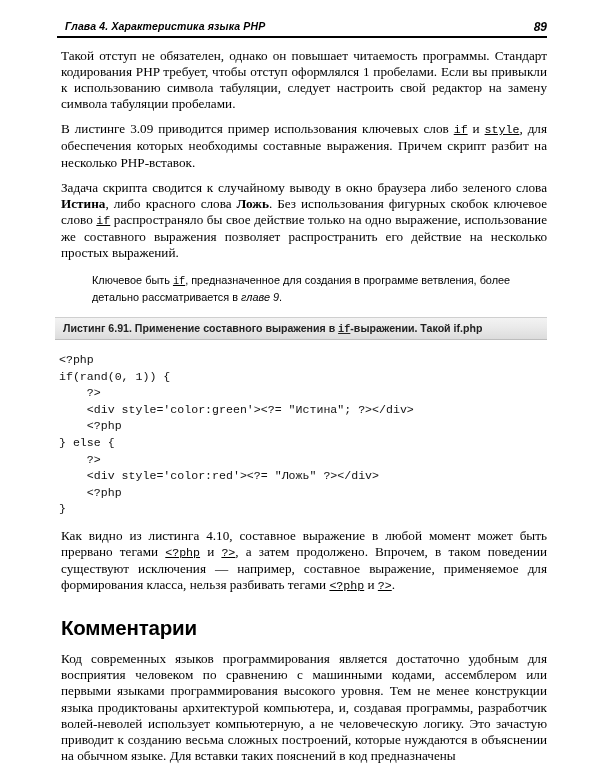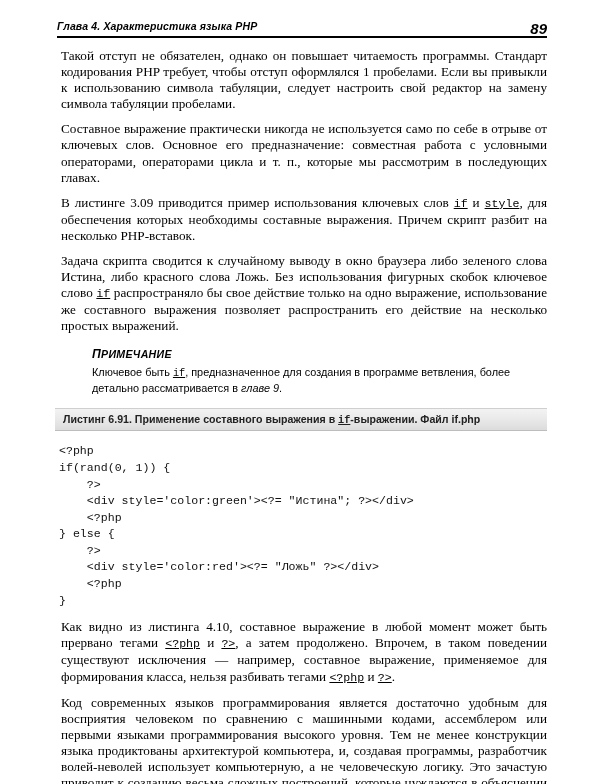--- a/index.html
+++ b/index.html
@@ -26,37 +26,37 @@
   
   .runhead {
     position: absolute;
     left: 57px;
     top: 20px;
     width: 490px;
     height: 20px;
   }
   .runhead-title {
     position: absolute;
-    left: 0;
+    left: 8px;
     top: 0;
     font-family: "Liberation Sans", "DejaVu Sans", sans-serif;
     font-style: italic;
     font-weight: bold;
     font-size: 10.5px;
     letter-spacing: 0.15px;
     white-space: nowrap;
   }
   .runhead-page {
     position: absolute;
     right: 0;
     top: 0;
     font-family: "Liberation Sans", "DejaVu Sans", sans-serif;
     font-style: italic;
     font-weight: bold;
-    font-size: 15px;
+    font-size: 12px;
   }
   .runhead-rule {
     position: absolute;
     left: 57px;
     top: 36px;
     width: 490px;
     height: 1.6px;
     background: #000;
   }
 
@@ -75,21 +75,21 @@
     text-justify: inter-word;
     hyphens: manual;
   }
   p.body:last-child { margin-bottom: 0; }
 
   .mono {
     font-family: "Liberation Mono", "DejaVu Sans Mono", monospace;
     font-size: 11.6px;
     text-decoration: underline;
   }
-  .b { font-weight: normal; }
+  .b { font-weight: bold; }
   .i { font-style: italic; }
 
   
   .note {
     margin: 12px 0 13px 0;
     padding-left: 31px;
     font-family: "Liberation Sans", "DejaVu Sans", sans-serif;
   }
   .note-title {
     font-size: 10.6px;
@@ -163,45 +163,44 @@
   <div class="runhead">
     <span class="runhead-title">Глава 4. Характеристика языка PHP</span>
     <span class="runhead-page">89</span>
   </div>
   <div class="runhead-rule"></div>
 
   <div class="content">
 
     <p class="body"><span>Такой отступ не обязателен, однако он повышает читаемость программы. Стандарт кодирования PHP требует, чтобы отступ оформлялся 1 пробелами. Если вы привыкли к использованию символа табуляции, следует настроить свой редактор на замену символа табуляции пробелами.</span></p>
 
-    <p class="body"><span>Составное выражение практически никогда не используется само по себе в отрыве от ключевых слов. Основное его предназначение: совместная работа с условными операторами, операторами цикла и т. п., которые мы рассмотрим в последующих главах.</span></p>
 
     <p class="body"><span>В листинге 3.09 приводится пример использования ключевых слов </span><span class="mono">if</span><span> и </span><span class="mono">style</span><span>, для обеспечения которых необходимы составные выражения. Причем скрипт разбит на несколько PHP-вставок.</span></p>
 
     <p class="body"><span>Задача скрипта сводится к случайному выводу в окно браузера либо зеленого слова </span><span class="b">Истина</span><span>, либо красного слова </span><span class="b">Ложь</span><span>. Без использования фигурных скобок ключевое слово </span><span class="mono">if</span><span> распространяло бы свое действие только на одно выражение, использование же составного выражения позволяет распространить его действие на несколько простых выражений.</span></p>
 
     <div class="note">
-      <div class="note-title"><span class="cap">П</span><span>РИМЕЧАНИЕ</span></div>
       <div class="note-text"><span>Ключевое быть </span><span class="mono">if</span><span>, предназначенное для создания в программе ветвления, более детально рассматривается в </span><span class="i">главе 9</span><span>.</span></div>
     </div>
 
     <div class="listing-bar">
-      <div class="listing-bar-text"><span>Листинг 6.91. Применение составного выражения в </span><span class="mono">if</span><span>-выражении. Файл if.php</span></div>
+      <div class="listing-bar-text"><span>Листинг 6.91. Применение составного выражения в </span><span class="mono">if</span><span>-выражении. Такой if.php</span></div>
     </div>
 
     <pre class="code">&lt;?php
 if(rand(0, 1)) {
     ?&gt;
     &lt;div style='color:green'&gt;&lt;?= "Истина"; ?&gt;&lt;/div&gt;
     &lt;?php
 } else {
     ?&gt;
     &lt;div style='color:red'&gt;&lt;?= "Ложь" ?&gt;&lt;/div&gt;
     &lt;?php
 }</pre>
 
     <p class="body"><span>Как видно из листинга 4.10, составное выражение в любой момент может быть прервано тегами </span><span class="mono">&lt;?php</span><span> и </span><span class="mono">?&gt;</span><span>, а затем продолжено. Впрочем, в таком поведении существуют исключения — например, составное выражение, применяемое для формирования класса, нельзя разбивать тегами </span><span class="mono">&lt;?php</span><span> и </span><span class="mono">?&gt;</span><span>.</span></p>
 
+    <h2 class="section">Комментарии</h2>
 
     <p class="body"><span>Код современных языков программирования является достаточно удобным для восприятия человеком по сравнению с машинными кодами, ассемблером или первыми языками программирования высокого уровня. Тем не менее конструкции языка продиктованы архитектурой компьютера, и, создавая программы, разработчик волей-неволей использует компьютерную, а не человеческую логику. Это зачастую приводит к созданию весьма сложных построений, которые нуждаются в объяснении на обычном языке. Для вставки таких пояснений в код предназначены </span></p>
 
   </div>
 </div>
 
 </body></html>

